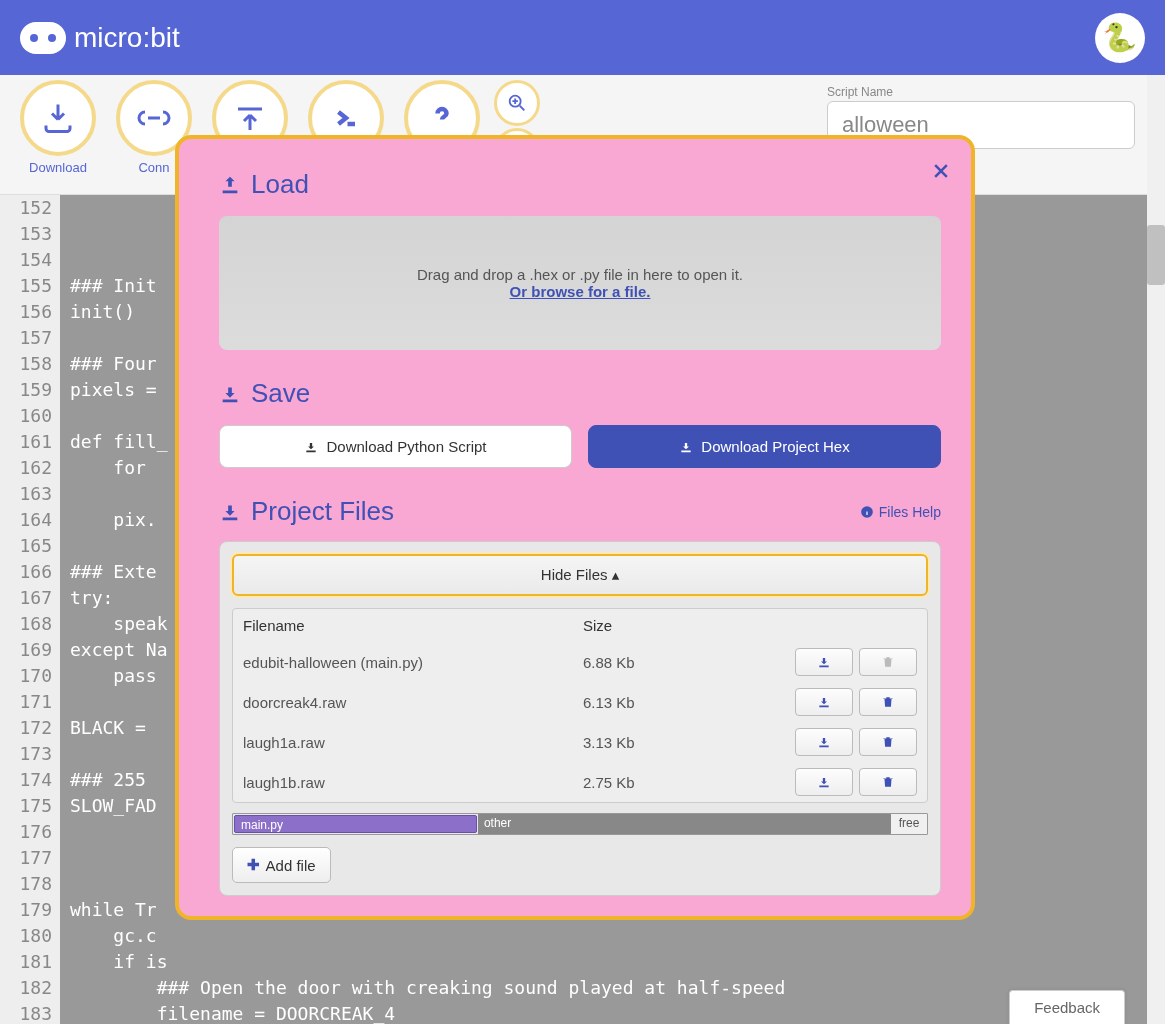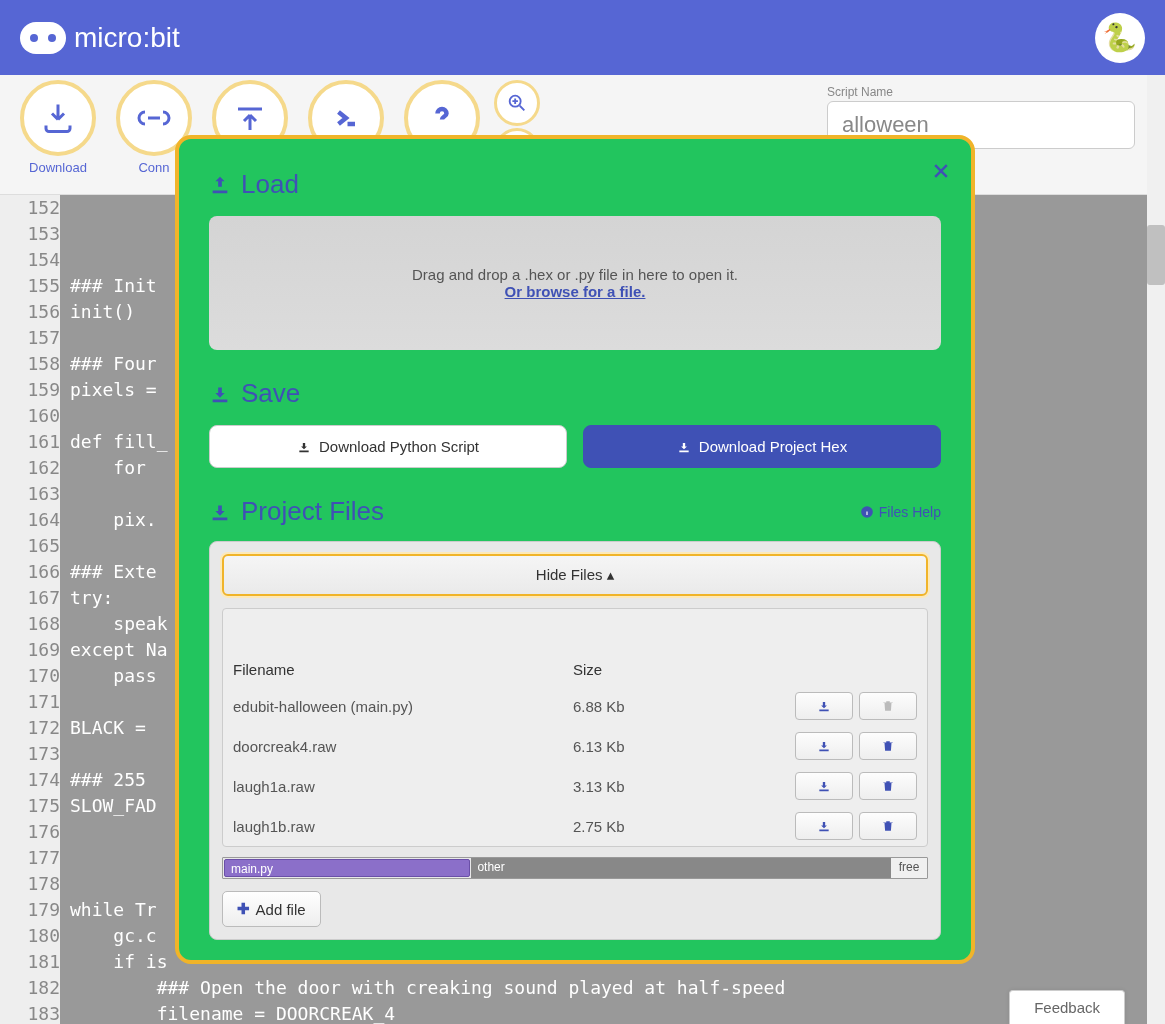--- a/index.html
+++ b/index.html
@@ -23,50 +23,50 @@
 .tb-inner { color: #5666d4; }
 .tb-label { color: #5666d4; font-size: 13px; margin-top: 4px; }
 .tb-small-group { display: flex; flex-direction: column; gap: 2px; margin-left: 4px; }
 .tb-small { width: 46px; height: 46px; border: 3px solid #f5d98b; border-radius: 50%; background: #fff; display: flex; align-items: center; justify-content: center; color: #5666d4; }
 .script-name-box { position: absolute; right: 30px; top: 10px; }
 .script-name-label { font-size: 12px; color: #888; margin-bottom: 2px; display:block; }
 .script-name-input { border: 1px solid #ccc; border-radius: 6px; padding: 10px 14px; font-size: 22px; color: #888; width: 308px; font-family: inherit; }
 
 
 .editor { position: absolute; top: 195px; left: 0; right: 18px; bottom: 0; font-family: "Consolas", "Monaco", monospace; font-size: 18px; line-height: 26px; }
-.gutter { position: absolute; left: 0; top: 0; width: 60px; background: #eee; color: #888; text-align: right; height: 100%; }
+.gutter { position: absolute; left: 0; top: 0; width: 60px; background: #eee; color: #888; text-align: right; padding-right: 8px; height: 100%; }
 .gutter div { height: 26px; }
 .code { position: absolute; left: 60px; top: 0; right: 0; background: #999; color: #fff; height: 100%; padding-left: 10px; white-space: pre; }
 .code div { height: 26px; }
 
 
 .scrollbar { position: absolute; right: 0; top: 75px; width: 18px; bottom: 0; background: #f0f0f0; }
 .scroll-thumb { position: absolute; width: 100%; height: 60px; top: 150px; background: #c0c0c0; border-radius: 3px; }
 
 
-.modal-overlay { position: absolute; top: 135px; left: 175px; width: 800px; background: #22c55e; border: 4px solid #f0b429; border-radius: 16px; padding: 30px 30px 20px 30px; z-index: 100; }
+.modal-overlay { position: absolute; top: 135px; left: 175px; width: 800px; background: #f9a8d4; border: 4px solid #f0b429; border-radius: 16px; padding: 30px 30px 20px 40px; z-index: 100; }
 .modal-close { position: absolute; top: 18px; right: 20px; color: #3f51b5; font-size: 26px; cursor: pointer; font-weight: bold; }
 .section-hdr { color: #3f51b5; font-size: 26px; font-weight: 400; display: flex; align-items: center; gap: 10px; margin-bottom: 16px; }
 .section-hdr svg, .section-hdr .icon-sm { width: 22px; height: 22px; }
 
 .dropzone { background: #d8d8d8; border-radius: 8px; padding: 50px 20px; text-align: center; color: #555; font-size: 15px; margin-bottom: 28px; background-image: linear-gradient(180deg, #d4d4d4, #dcdcdc); }
 .dropzone a { color: #3f51b5; font-weight: 700; text-decoration: underline; }
 
 .save-row { display: flex; gap: 16px; margin-bottom: 28px; }
 .btn { flex: 1; padding: 12px; border-radius: 8px; font-size: 15px; display: flex; align-items: center; justify-content: center; gap: 8px; cursor: pointer; }
 .btn-outline { background: #fff; border: 1px solid #ccc; color: #333; }
 .btn-primary { background: #3f51b5; border: 1px solid #3f51b5; color: #fff; }
 
 .proj-hdr-row { display: flex; justify-content: space-between; align-items: center; margin-bottom: 14px; }
 .files-help { color: #3f51b5; font-size: 14px; display: flex; align-items: center; gap: 5px; }
 
 .files-box { background: #e8e8e8; border: 1px solid #ccc; border-radius: 8px; padding: 12px; }
 .hide-toggle { background: linear-gradient(#f5f5f5,#eaeaea); border: 2px solid #f0b429; box-shadow: 0 0 0 2px #fde9b8; border-radius: 6px; padding: 10px; text-align: center; font-size: 15px; color: #333; margin-bottom: 12px; cursor: pointer; }
 .file-table { background: #eee; border: 1px solid #ccc; border-radius: 4px; }
-.ft-head { display: flex; padding: 8px 10px; font-size: 15px; color: #333; margin-top: 44px; }
+.ft-head { display: flex; padding: 8px 10px; font-size: 15px; color: #333; }
 .ft-row { display: flex; padding: 6px 10px; align-items: center; font-size: 15px; color: #555; }
 .ft-name { flex: 0 0 340px; }
 .ft-size { flex: 1; }
 .ft-actions { display: flex; gap: 6px; }
 .icon-btn { width: 58px; height: 28px; background: linear-gradient(#fdfdfd,#eee); border: 1px solid #bbb; border-radius: 4px; display: flex; align-items: center; justify-content: center; color: #3f51b5; cursor: pointer; }
 .icon-btn.disabled { color: #bbb; cursor: default; }
 
 .space-bar { display: flex; height: 22px; border: 1px solid #999; border-radius: 1px; overflow: hidden; margin-top: 10px; font-size: 12px; }
 .seg-main { background: #8b6fc9; color: #fff; padding: 2px 6px; flex: 0 0 35%; border:1px solid #6a4fa8; border-radius:2px; margin:1px; }
 .seg-other { background: #888; color: #fff; padding: 2px 6px; flex: 1; }

